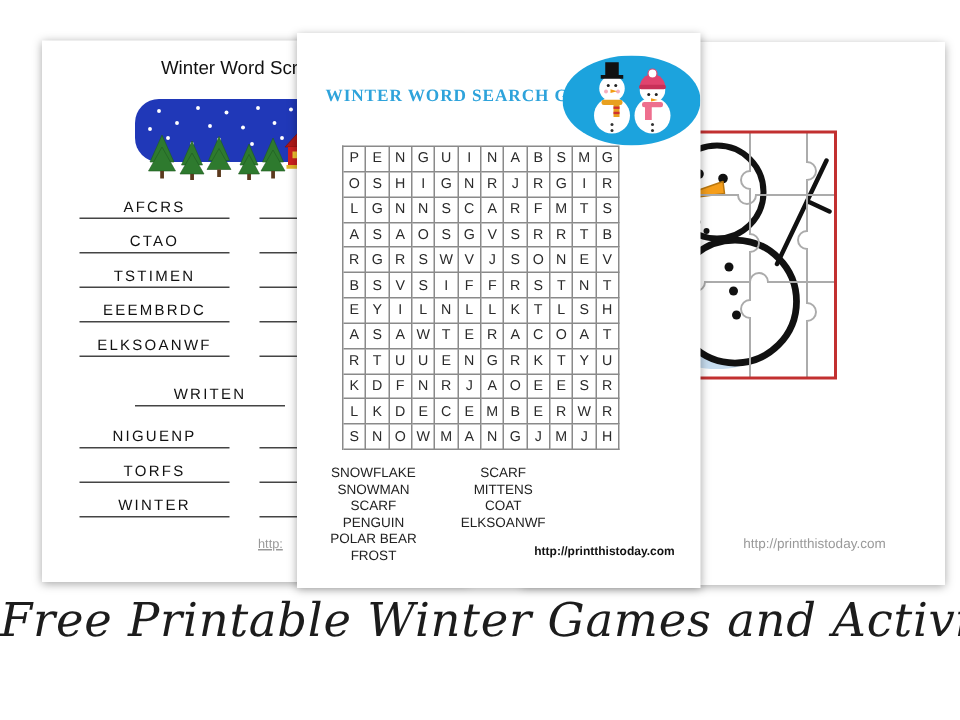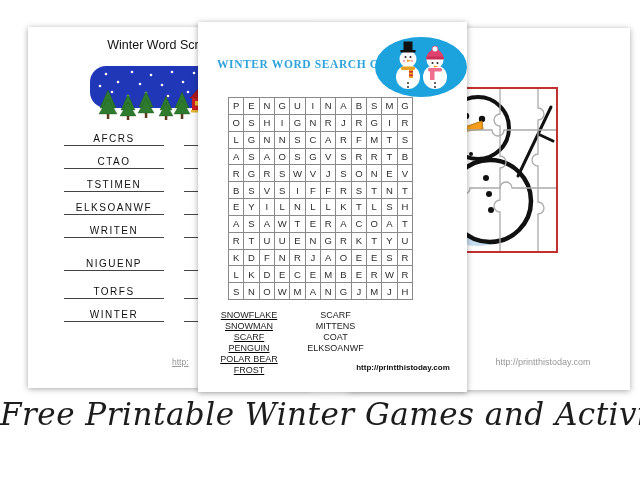--- a/index.html
+++ b/index.html
@@ -7,43 +7,43 @@
           font-family:"Liberation Sans",sans-serif;}
   .page{position:absolute;background:#fff;box-shadow:0 1px 6px rgba(0,0,0,.35);overflow:hidden;}
   #left-page{left:28px;top:27px;width:284px;height:361px;z-index:1;}
   #right-page{left:348px;top:28px;width:282px;height:362px;z-index:2;}
   #middle-page{left:198px;top:22px;width:269px;height:370px;z-index:3;}
 
   
   .lp-title{position:absolute;top:11px;left:0;right:0;text-align:center;
             font-size:12.5px;color:#111;}
   .scene-svg{position:absolute;left:60px;top:33px;}
-  .scramble-list{position:absolute;left:11px;top:96px;width:100%;}
+  .scramble-list{position:absolute;left:0;top:96px;width:100%;}
   .sc-row{position:relative;height:23px;}
-  .sc-row:nth-child(6){margin-top:10px;}
+  .sc-row:nth-child(6){margin-top:10px;margin-left:37px;}
   .sc-row:nth-child(7){margin-top:5px;}
   .sc-word{position:absolute;left:25px;bottom:2px;width:100px;text-align:center;
            font-size:10px;letter-spacing:1.5px;color:#111;}
   .sc-underline{position:absolute;left:25px;bottom:0;width:100px;border-bottom:1px solid #444;}
   .sc-answer{position:absolute;left:145px;bottom:0;width:92px;border-bottom:1px solid #444;}
   .lp-url{position:absolute;left:144px;top:330px;font-size:8.5px;color:#999;text-decoration:underline;}
 
   
   .mp-title{position:absolute;left:19px;top:36px;font-size:11.5px;font-weight:bold;
             letter-spacing:.6px;color:#2EA3DB;font-family:"Liberation Serif",serif;}
   .oval-svg{position:absolute;left:177px;top:15px;}
   .ws-grid{position:absolute;left:30px;top:75px;width:184px;height:202px;
            display:grid;grid-template-columns:repeat(12,1fr);grid-template-rows:repeat(12,1fr);
            border-top:1px solid #8a8a8a;border-left:1px solid #8a8a8a;background:#fff;}
   .ws-cell{border-right:1px solid #8a8a8a;border-bottom:1px solid #8a8a8a;
            display:flex;align-items:center;justify-content:center;
            font-size:9.5px;color:#2b2b2b;}
   .word-list{position:absolute;left:0;top:288px;width:100%;}
   .wl-col{position:absolute;top:0;text-align:center;}
-  .wl-col-0{left:10px;width:82px;text-decoration:underline;}
+  .wl-col-0{left:10px;width:82px;}
   .wl-col-1{left:95px;width:85px;}
   .wl-item{font-size:9px;line-height:11px;color:#222;}
   .mp-url{position:absolute;left:120px;top:341px;width:170px;text-align:center;
           font-size:8px;font-weight:bold;color:#111;}
 
   
   .puzzle-svg{position:absolute;left:0;top:0;}
   .rp-url{position:absolute;left:110px;top:329px;width:170px;text-align:center;
           font-size:9px;color:#999;}
 
@@ -132,20 +132,25 @@
           <span class="sc-word">CTAO</span>
           <div class="sc-underline"></div>
           <div class="sc-answer"></div>
         </div>
         <div class="sc-row">
           <span class="sc-word">TSTIMEN</span>
           <div class="sc-underline"></div>
           <div class="sc-answer"></div>
         </div>
         <div class="sc-row">
+          <span class="sc-word">EEEMBRDC</span>
+          <div class="sc-underline"></div>
+          <div class="sc-answer"></div>
+        </div>
+        <div class="sc-row">
           <span class="sc-word">ELKSOANWF</span>
           <div class="sc-underline"></div>
           <div class="sc-answer"></div>
         </div>
         <div class="sc-row">
           <span class="sc-word">WRITEN</span>
           <div class="sc-underline"></div>
           <div class="sc-answer"></div>
         </div>
         <div class="sc-row">

